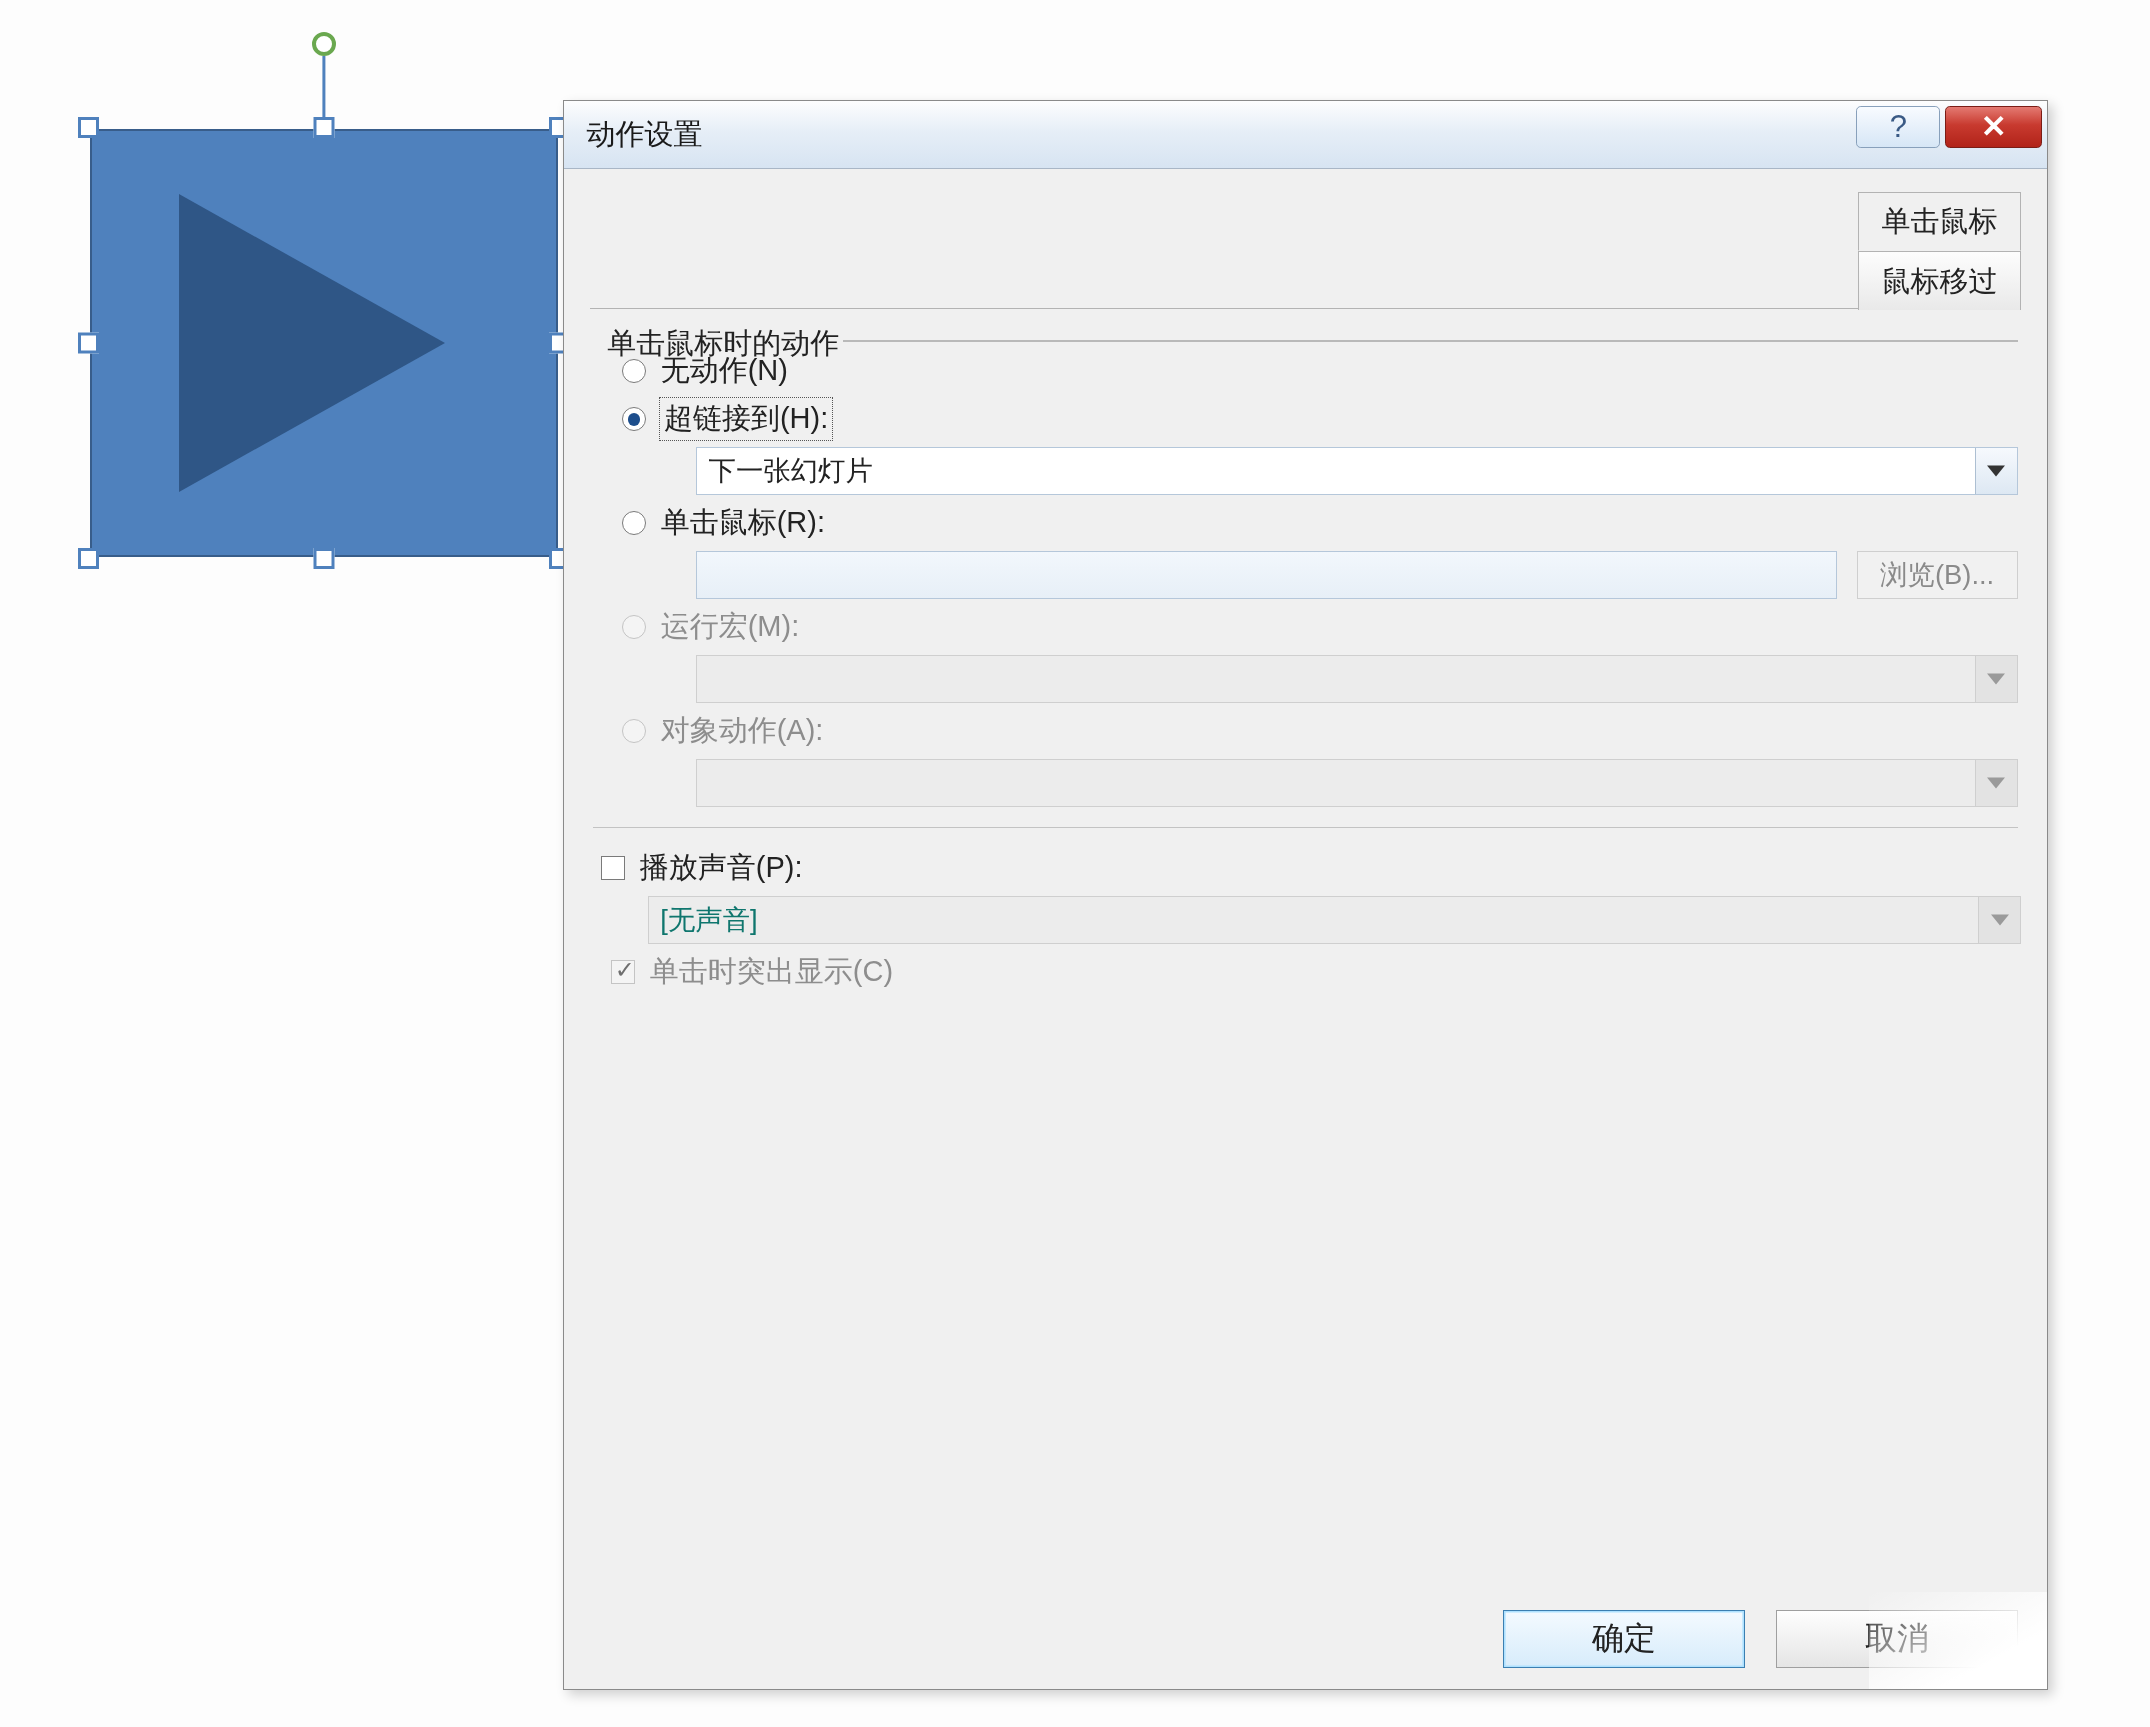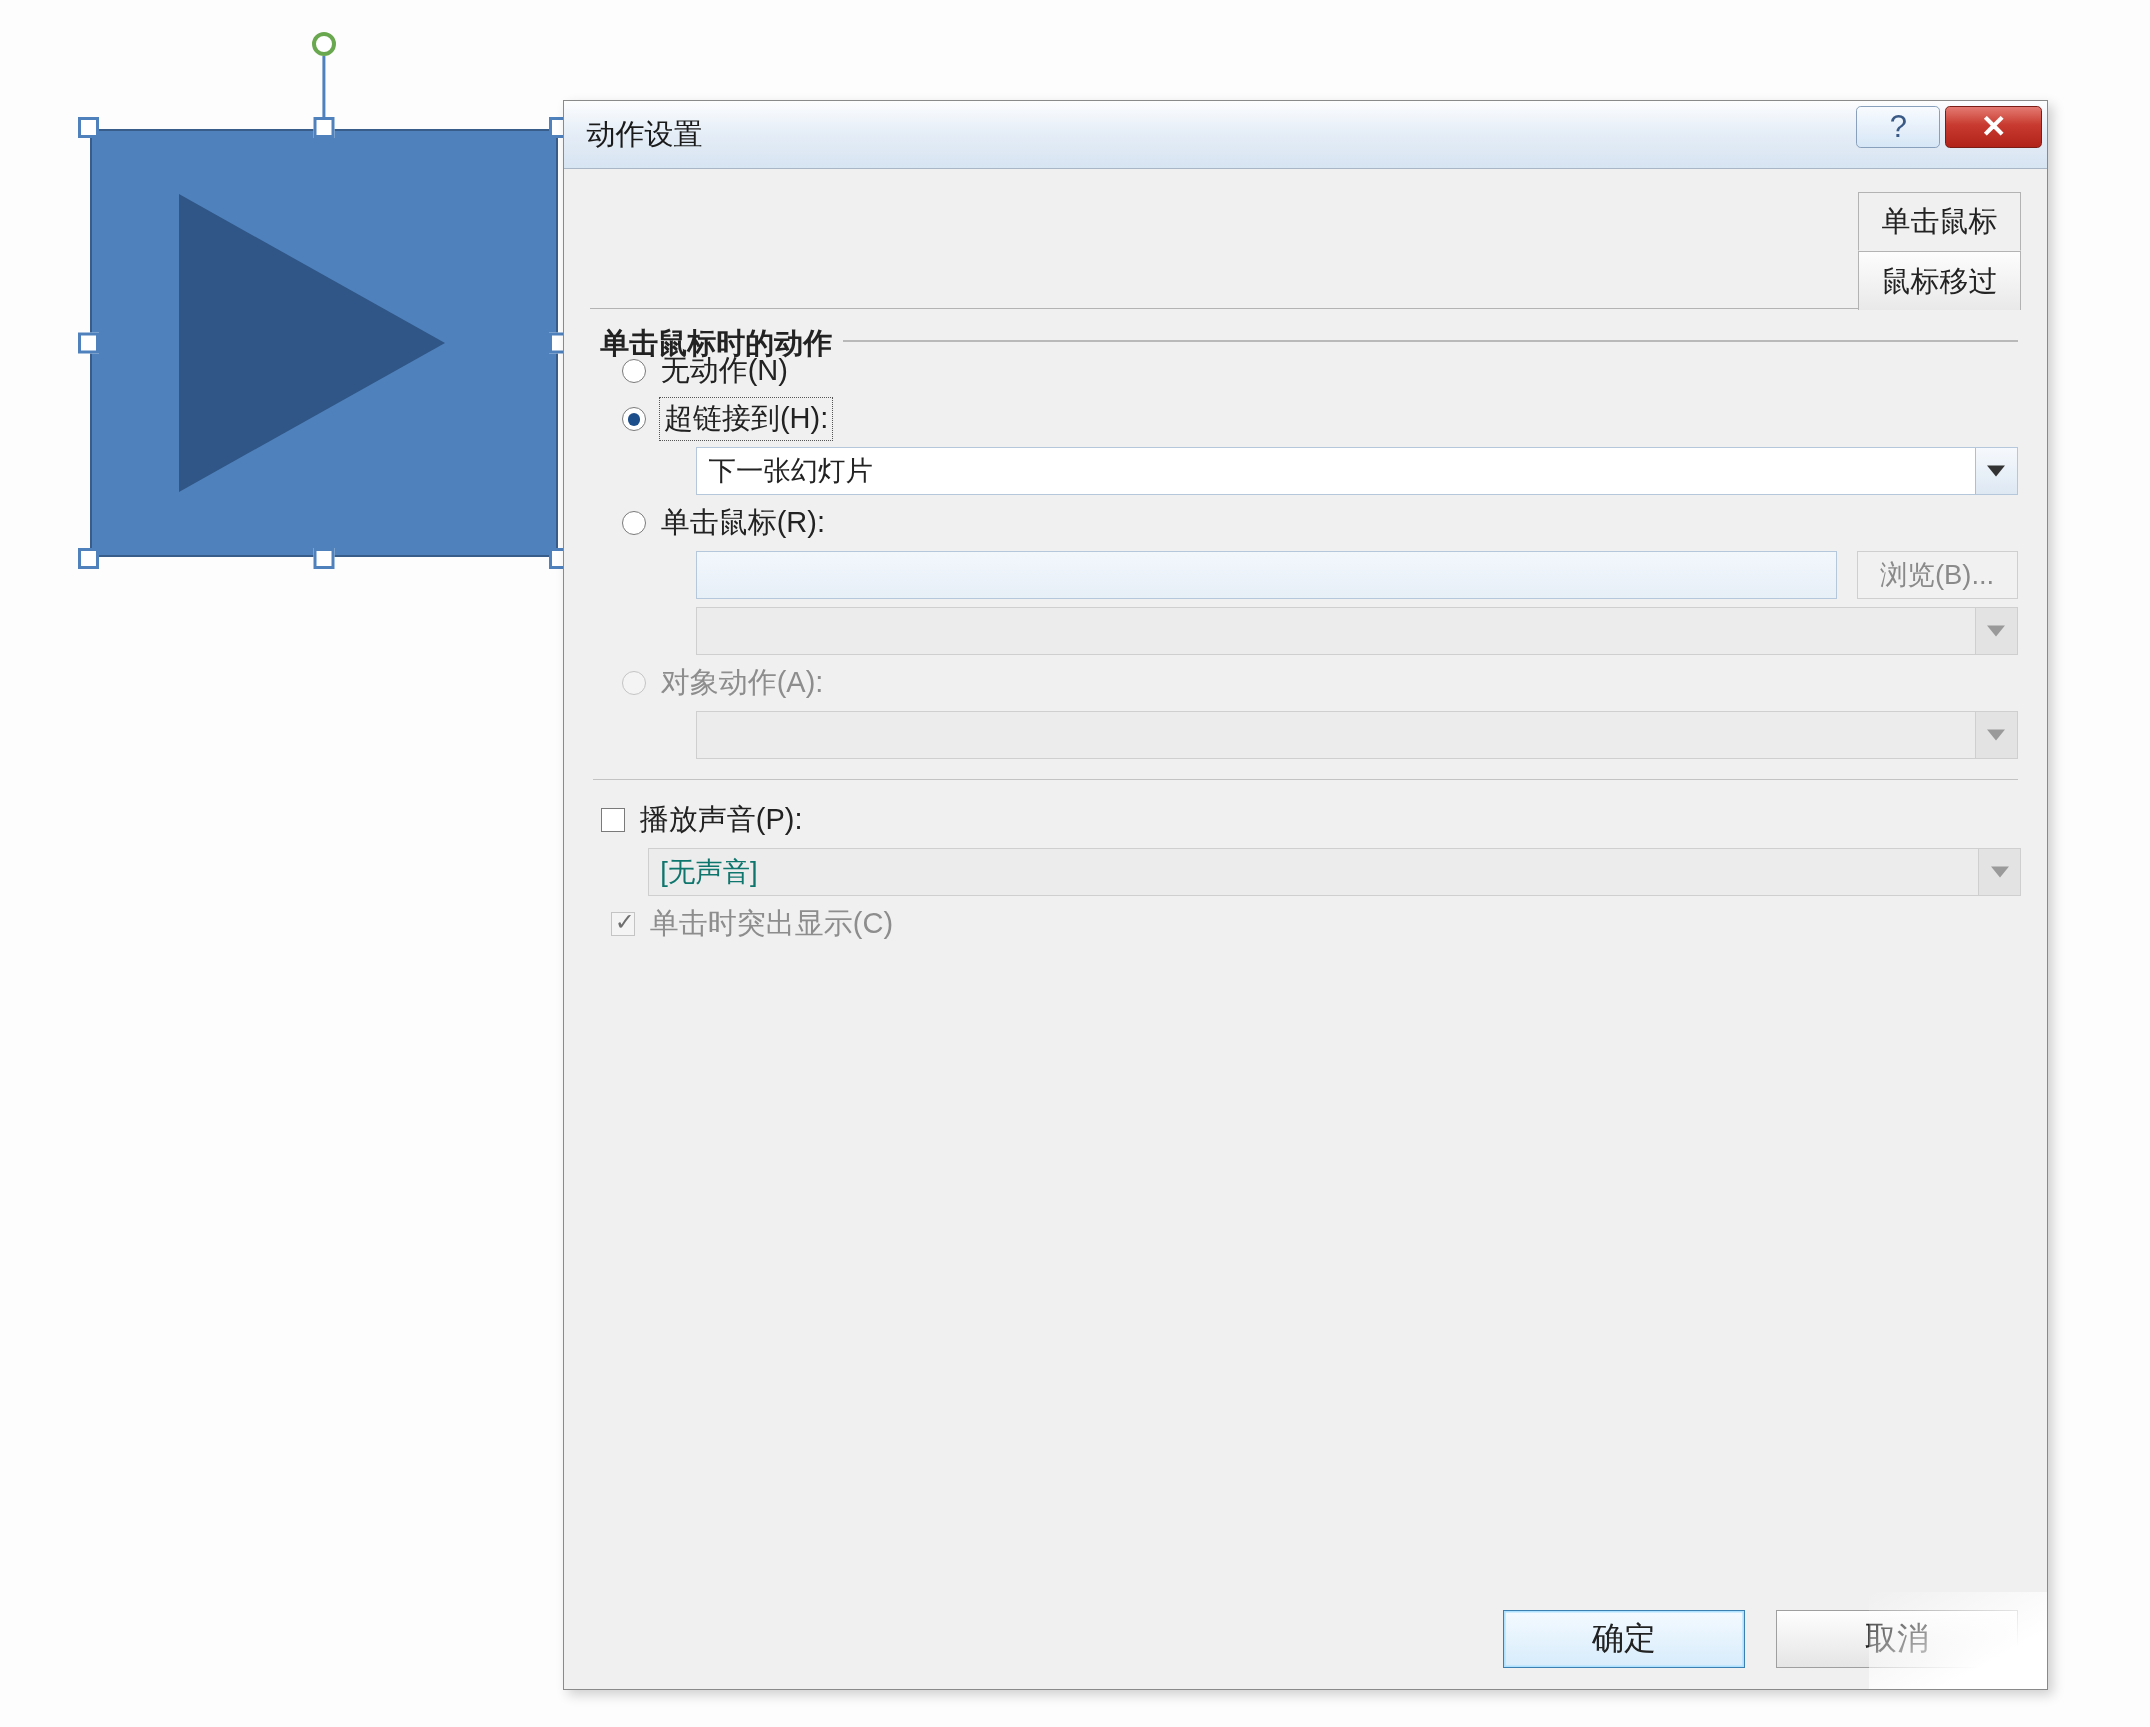--- a/index.html
+++ b/index.html
@@ -132,25 +132,24 @@
     margin-top: 0;
   }
 
   
   .group {
     margin: 18px 3.2px 0 3.2px;
     position: relative;
     padding-top: 16px;
   }
   .group-label {
-    position: absolute; top: -3.2px; left: 7px;
+    position: absolute; top: -3.2px; left: 14px;
     background: transparent;
     font-size: 29px;
     padding-right: 6.5px;
-    font-weight: bold;
   }
   .group-line {
     position: absolute; top: 13px; right: 0;
     height: 1.6px; background:#b9b9b9;
   }
 
   .row {
     display:flex; align-items:center;
     margin: 8px 0 4.8px 29px;
     font-size: 29px;
@@ -290,20 +289,24 @@
       </div>
       <div class="row ind" style="gap:19.4px;">
         <div class="field" style="flex:1;">
           <span></span>
         </div>
         <div class="btn disabled">
           <span>浏览(B)...</span>
         </div>
       </div>
 
+      <div class="row disabled">
+        <span class="radio-fake dis"></span>
+        <span>运行宏(M):</span>
+      </div>
       <div class="row ind">
         <div class="field disabled combo" style="width:100%;">
           <span></span>
           <div class="arrow">
             <svg viewBox="0 0 10 10">
                 <polygon points="0,2 10,2 5,8" fill="#9a9a9a"></polygon>
               </svg>
           </div>
         </div>
       </div>

